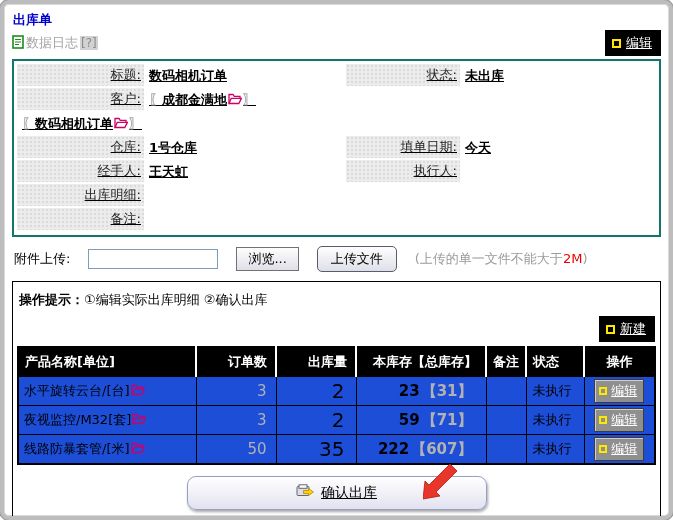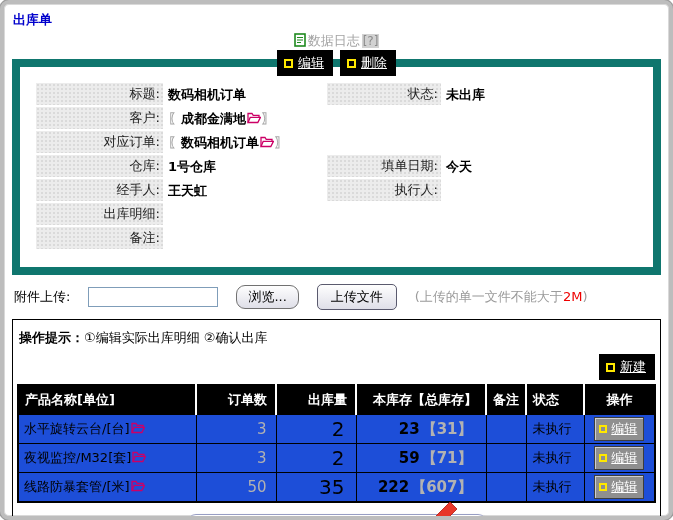--- a/index.html
+++ b/index.html
@@ -10,54 +10,54 @@
     width: 673px; height: 520px;
     border: 4px solid #bdbdbd; border-radius: 9px;
     box-shadow: inset 0 0 0 1px #d9d9d9, 0 0 0 1px #9a9a9a;
     background: #fff;
     padding: 5px 8px 6px 8px;
     overflow: hidden;
   }
 
   .page-title { color:#0000cc; font-weight:bold; font-size:13px; margin:2px 0 0 1px; }
 
-  .toolbar { display:flex; justify-content:space-between; align-items:center; margin-top:3px; height:22px;flex-direction:column; }
+  .toolbar { display:flex; justify-content:space-between; align-items:center; margin-top:3px; height:22px; }
   .toolbar-left { display:flex; align-items:center; gap:2px; color:#a3a3a3; }
   .help-badge { background:#d2d2d2; color:#8b8b8b; padding:0 1px; font-size:12px; }
 
   .btn-black {
     display:inline-flex; align-items:center; gap:5px;
     background:#000; color:#fff; border:1px solid #000;
     padding:3px 8px 3px 6px; font-size:13px; cursor:pointer;
     font-family:inherit;
   }
   .btn-black .btn-label { text-decoration:underline; color:#fff; }
   .sq { width:9px; height:9px; border:2px solid #ffe800; background:transparent; display:inline-block; }
   .toolbar-right { display:flex; gap:7px; }
 
   
-  .form-box { border:8px solid #0f766e; margin-top:5px; padding:16px; background:#fff; }
+  .form-box { border:2px solid #0f766e; margin-top:5px; padding:3px; background:#fff;text-decoration:underline; }
   .frow { display:grid; grid-template-columns:127px 1fr 114px 196px; }
   .frow.full { grid-template-columns:127px 1fr; }
   .flabel {
     background:#ececec;
     background-image: radial-gradient(#dadada 1px, transparent 1px);
     background-size:4px 4px;
     text-align:right; padding-right:3px; color:#222;
     line-height:22px; height:24px; border-bottom:2px solid #fff;
   }
   .fval { padding-left:5px; font-weight:bold; line-height:23px; height:24px; white-space:nowrap; }
   .bracket { color:#a8a8a8; font-weight:bold; }
   .folder-ic { vertical-align:-1px; margin:0 1px; }
 
   
   .attach-row { display:flex; align-items:center; gap:18px; margin:9px 0 9px 2px; }
   .file-input { width:130px; height:20px; border:1px solid #7f9db9; font-family:inherit; padding:0 3px; }
   .btn-xp {
-    border:1px solid #717171; border-radius:9px;
+    border:1px solid #717171; border-radius:0;
     background:linear-gradient(#fefefe,#dfdfe8); padding:2px 11px;
     font-size:13px; font-family:inherit; cursor:pointer;
   }
   .btn-xp.upload { border-radius:5px; padding:3px 13px; border-color:#5a5a6e; }
   .attach-hint { color:#9b9b9b; }
   .hint-red { color:#ee0000; }
 
   
   .lower-box { border:1px solid #000; margin-top:4px; padding:7px 4px 8px 4px; position:relative; }
   .tips { margin:2px 0 0 2px; }
@@ -121,45 +121,40 @@
           </svg>
       </span>
       <span>数据日志</span>
       <span class="help-badge">[?]</span>
     </div>
     <div class="toolbar-right">
       <button class="btn-black">
         <span class="sq"></span>
         <span class="btn-label">编辑</span>
       </button>
-      <button class="btn-black">
-        <span class="sq"></span>
-        <span class="btn-label">删除</span>
-      </button>
     </div>
   </div>
 
   <div class="form-box">
     <div class="frow">
       <div class="flabel">标题:</div>
       <div class="fval">数码相机订单</div>
       <div class="flabel">状态:</div>
       <div class="fval">未出库</div>
     </div>
     <div class="frow full">
       <div class="flabel">客户:</div>
       <div class="fval">
         <span class="bracket">〖</span><span>成都金满地</span><span class="folder-ic"><svg width="14" height="12" viewBox="0 0 14 12">
               <path d="M1 10.5 V1.5 h4 l1.2 1.8 H12 v2" fill="none" stroke="#cc0066" stroke-width="1.3"></path>
               <path d="M3.2 5.4 h10.2 L10.8 10.5 H1 z" fill="none" stroke="#cc0066" stroke-width="1.3"></path>
             </svg></span><span class="bracket">〗</span>
       </div>
     </div>
     <div class="frow full">
-      <div class="flabel">对应订单:</div>
       <div class="fval">
         <span class="bracket">〖</span><span>数码相机订单</span><span class="folder-ic"><svg width="14" height="12" viewBox="0 0 14 12">
               <path d="M1 10.5 V1.5 h4 l1.2 1.8 H12 v2" fill="none" stroke="#cc0066" stroke-width="1.3"></path>
               <path d="M3.2 5.4 h10.2 L10.8 10.5 H1 z" fill="none" stroke="#cc0066" stroke-width="1.3"></path>
             </svg></span><span class="bracket">〗</span>
       </div>
     </div>
     <div class="frow">
       <div class="flabel">仓库:</div>
       <div class="fval">1号仓库</div>

